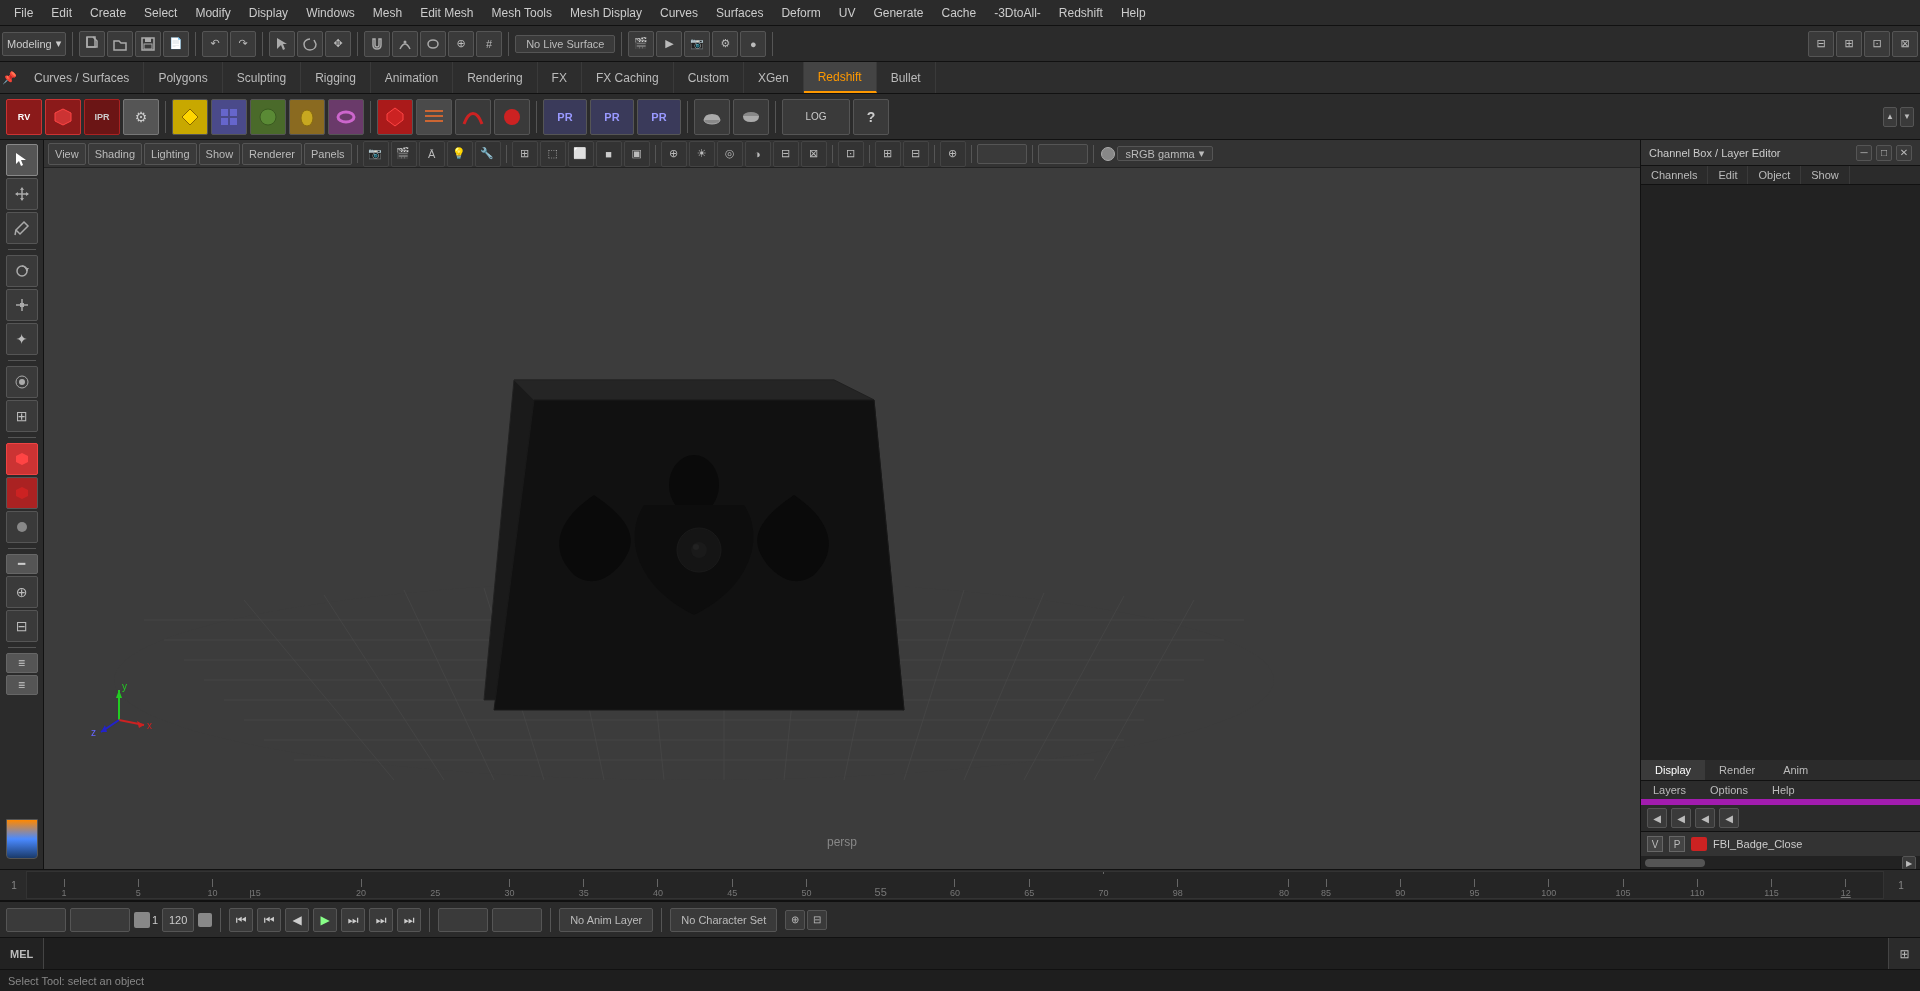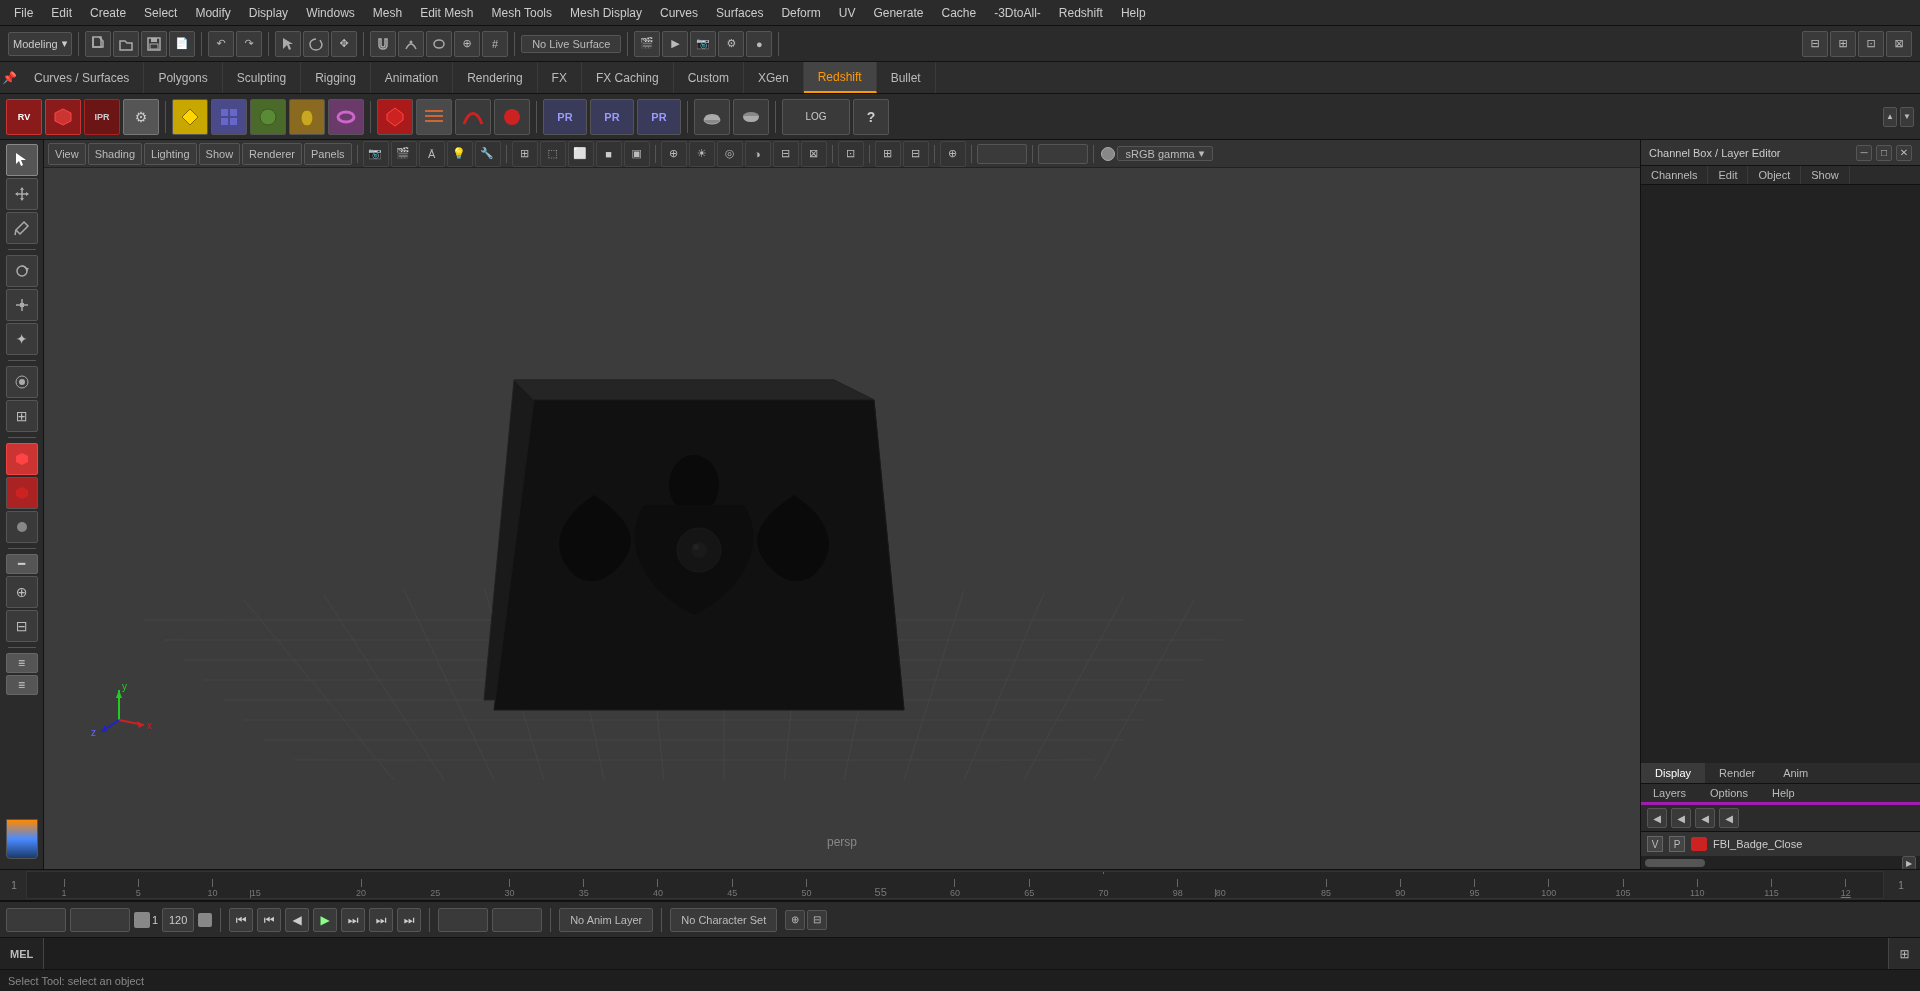--- a/index.html
+++ b/index.html
@@ -8,21 +8,21 @@
     
     #menu-bar {
       width: 100%; height: 26px; background: #2b2b2b; display: flex; align-items: center;
       border-bottom: 1px solid #111; padding: 0 6px; gap: 2px;
     }
     .menu-item { padding: 2px 8px; cursor: pointer; color: #ccc; font-size: 12px; }
 
     
     #toolbar1 {
       width: 100%; height: 36px; background: #2b2b2b; display: flex; align-items: center;
-      border-bottom: 1px solid #111; padding: 0 8px; gap: 2px;
+      border-bottom: 1px solid #111; padding: 0 2px; gap: 2px;
     }
     .toolbar-separator { width: 1px; height: 24px; background: #555; margin: 0 4px; }
     .tb-btn { width: 26px; height: 26px; background: #3a3a3a; border: 1px solid #555; border-radius: 2px; cursor: pointer; display: flex; align-items: center; justify-content: center; color: #bbb; font-size: 11px; }
     .tb-dropdown { height: 24px; background: #3a3a3a; border: 1px solid #555; border-radius: 2px; color: #ccc; font-size: 11px; padding: 0 4px; cursor: pointer; display: flex; align-items: center; gap: 4px; }
     .no-live-surface { padding: 2px 10px; background: #3a3a3a; border: 1px solid #555; border-radius: 2px; color: #bbb; font-size: 11px; cursor: pointer; }
 
     
     #shelf-tabs {
       width: 100%; height: 32px; background: #2d2d2d; display: flex; align-items: stretch;
       border-bottom: 1px solid #111;
@@ -77,21 +77,21 @@
     #right-panel-header {
       height: 26px; background: #333; display: flex; align-items: center;
       padding: 0 8px; border-bottom: 1px solid #111; justify-content: space-between;
     }
     #channel-box-tabs { display: flex; gap: 0; border-bottom: 1px solid #111; }
     .cb-tab { padding: 3px 10px; cursor: pointer; color: #bbb; font-size: 11px; border-right: 1px solid #3a3a3a; }
     #channel-box-content { flex: 1; background: #2b2b2b; }
     #display-render-tabs { display: flex; border-bottom: 1px solid #111; }
     .dr-tab { padding: 4px 14px; cursor: pointer; color: #bbb; font-size: 11px; }
     .dr-tab.active { background: #3a3a3a; color: #fff; }
-    #layers-options { display: flex; border-bottom: 3px solid #a21caf; }
+    #layers-options { display: flex; border-bottom: 6px solid #a21caf; }
     .lo-tab { padding: 3px 12px; cursor: pointer; color: #bbb; font-size: 11px; }
     #layers-icons { display: flex; align-items: center; padding: 3px 6px; border-bottom: 1px solid #111; gap: 4px; }
     .layers-icon-btn { width: 20px; height: 20px; background: #3a3a3a; border: 1px solid #555; border-radius: 2px; cursor: pointer; display: flex; align-items: center; justify-content: center; color: #bbb; font-size: 10px; }
     #layer-row { display: flex; align-items: center; padding: 4px 6px; gap: 6px; background: #333; border-bottom: 1px solid #222; cursor: pointer; }
     .layer-v { width: 16px; height: 16px; border: 1px solid #666; background: #444; display: flex; align-items: center; justify-content: center; font-size: 10px; color: #bbb; cursor: pointer; }
     .layer-p { width: 16px; height: 16px; border: 1px solid #666; background: #444; display: flex; align-items: center; justify-content: center; font-size: 10px; color: #bbb; cursor: pointer; }
     .layer-color { width: 16px; height: 14px; background: #cc2222; border-radius: 2px; }
     .layer-name { color: #ccc; font-size: 11px; }
     #right-panel-scrollbar { height: 12px; background: #222; display: flex; align-items: center; padding: 0 4px; }
 
@@ -703,21 +703,21 @@
           <div style="font-size: 9px; color: rgb(119, 119, 119); margin-top: 1px;">65</div>
         </div>
         <div class="tick" style="display: flex; flex-direction: column; align-items: center; flex: 1 1 0%; cursor: pointer;">
           <div style="width: 1px; height: 8px; background: rgb(102, 102, 102);"></div>
           <div style="font-size: 9px; color: rgb(119, 119, 119); margin-top: 14px;">70</div>
         </div>
         <div class="tick" style="display: flex; flex-direction: column; align-items: center; flex: 1 1 0%; cursor: pointer;">
           <div style="width: 1px; height: 8px; background: rgb(102, 102, 102);"></div>
           <div style="font-size: 9px; color: rgb(119, 119, 119); margin-top: 1px;">98</div>
         </div>
-        <div class="tick" style="display: flex; flex-direction: row; align-items: center; flex: 1 1 0%; cursor: pointer;">
+        <div class="tick" style="display: flex; flex-direction: column; align-items: flex-end; flex: 1 1 0%; cursor: pointer;">
           <div style="width: 1px; height: 8px; background: rgb(102, 102, 102);"></div>
           <div style="font-size: 9px; color: rgb(119, 119, 119); margin-top: 1px;">80</div>
         </div>
         <div class="tick" style="display: flex; flex-direction: column; align-items: center; flex: 1 1 0%; cursor: pointer;">
           <div style="width: 1px; height: 8px; background: rgb(102, 102, 102);"></div>
           <div style="font-size: 9px; color: rgb(119, 119, 119); margin-top: 1px;">85</div>
         </div>
         <div class="tick" style="display: flex; flex-direction: column; align-items: center; flex: 1 1 0%; cursor: pointer;">
           <div style="width: 1px; height: 8px; background: rgb(102, 102, 102);"></div>
           <div style="font-size: 9px; color: rgb(119, 119, 119); margin-top: 1px;">90</div>

